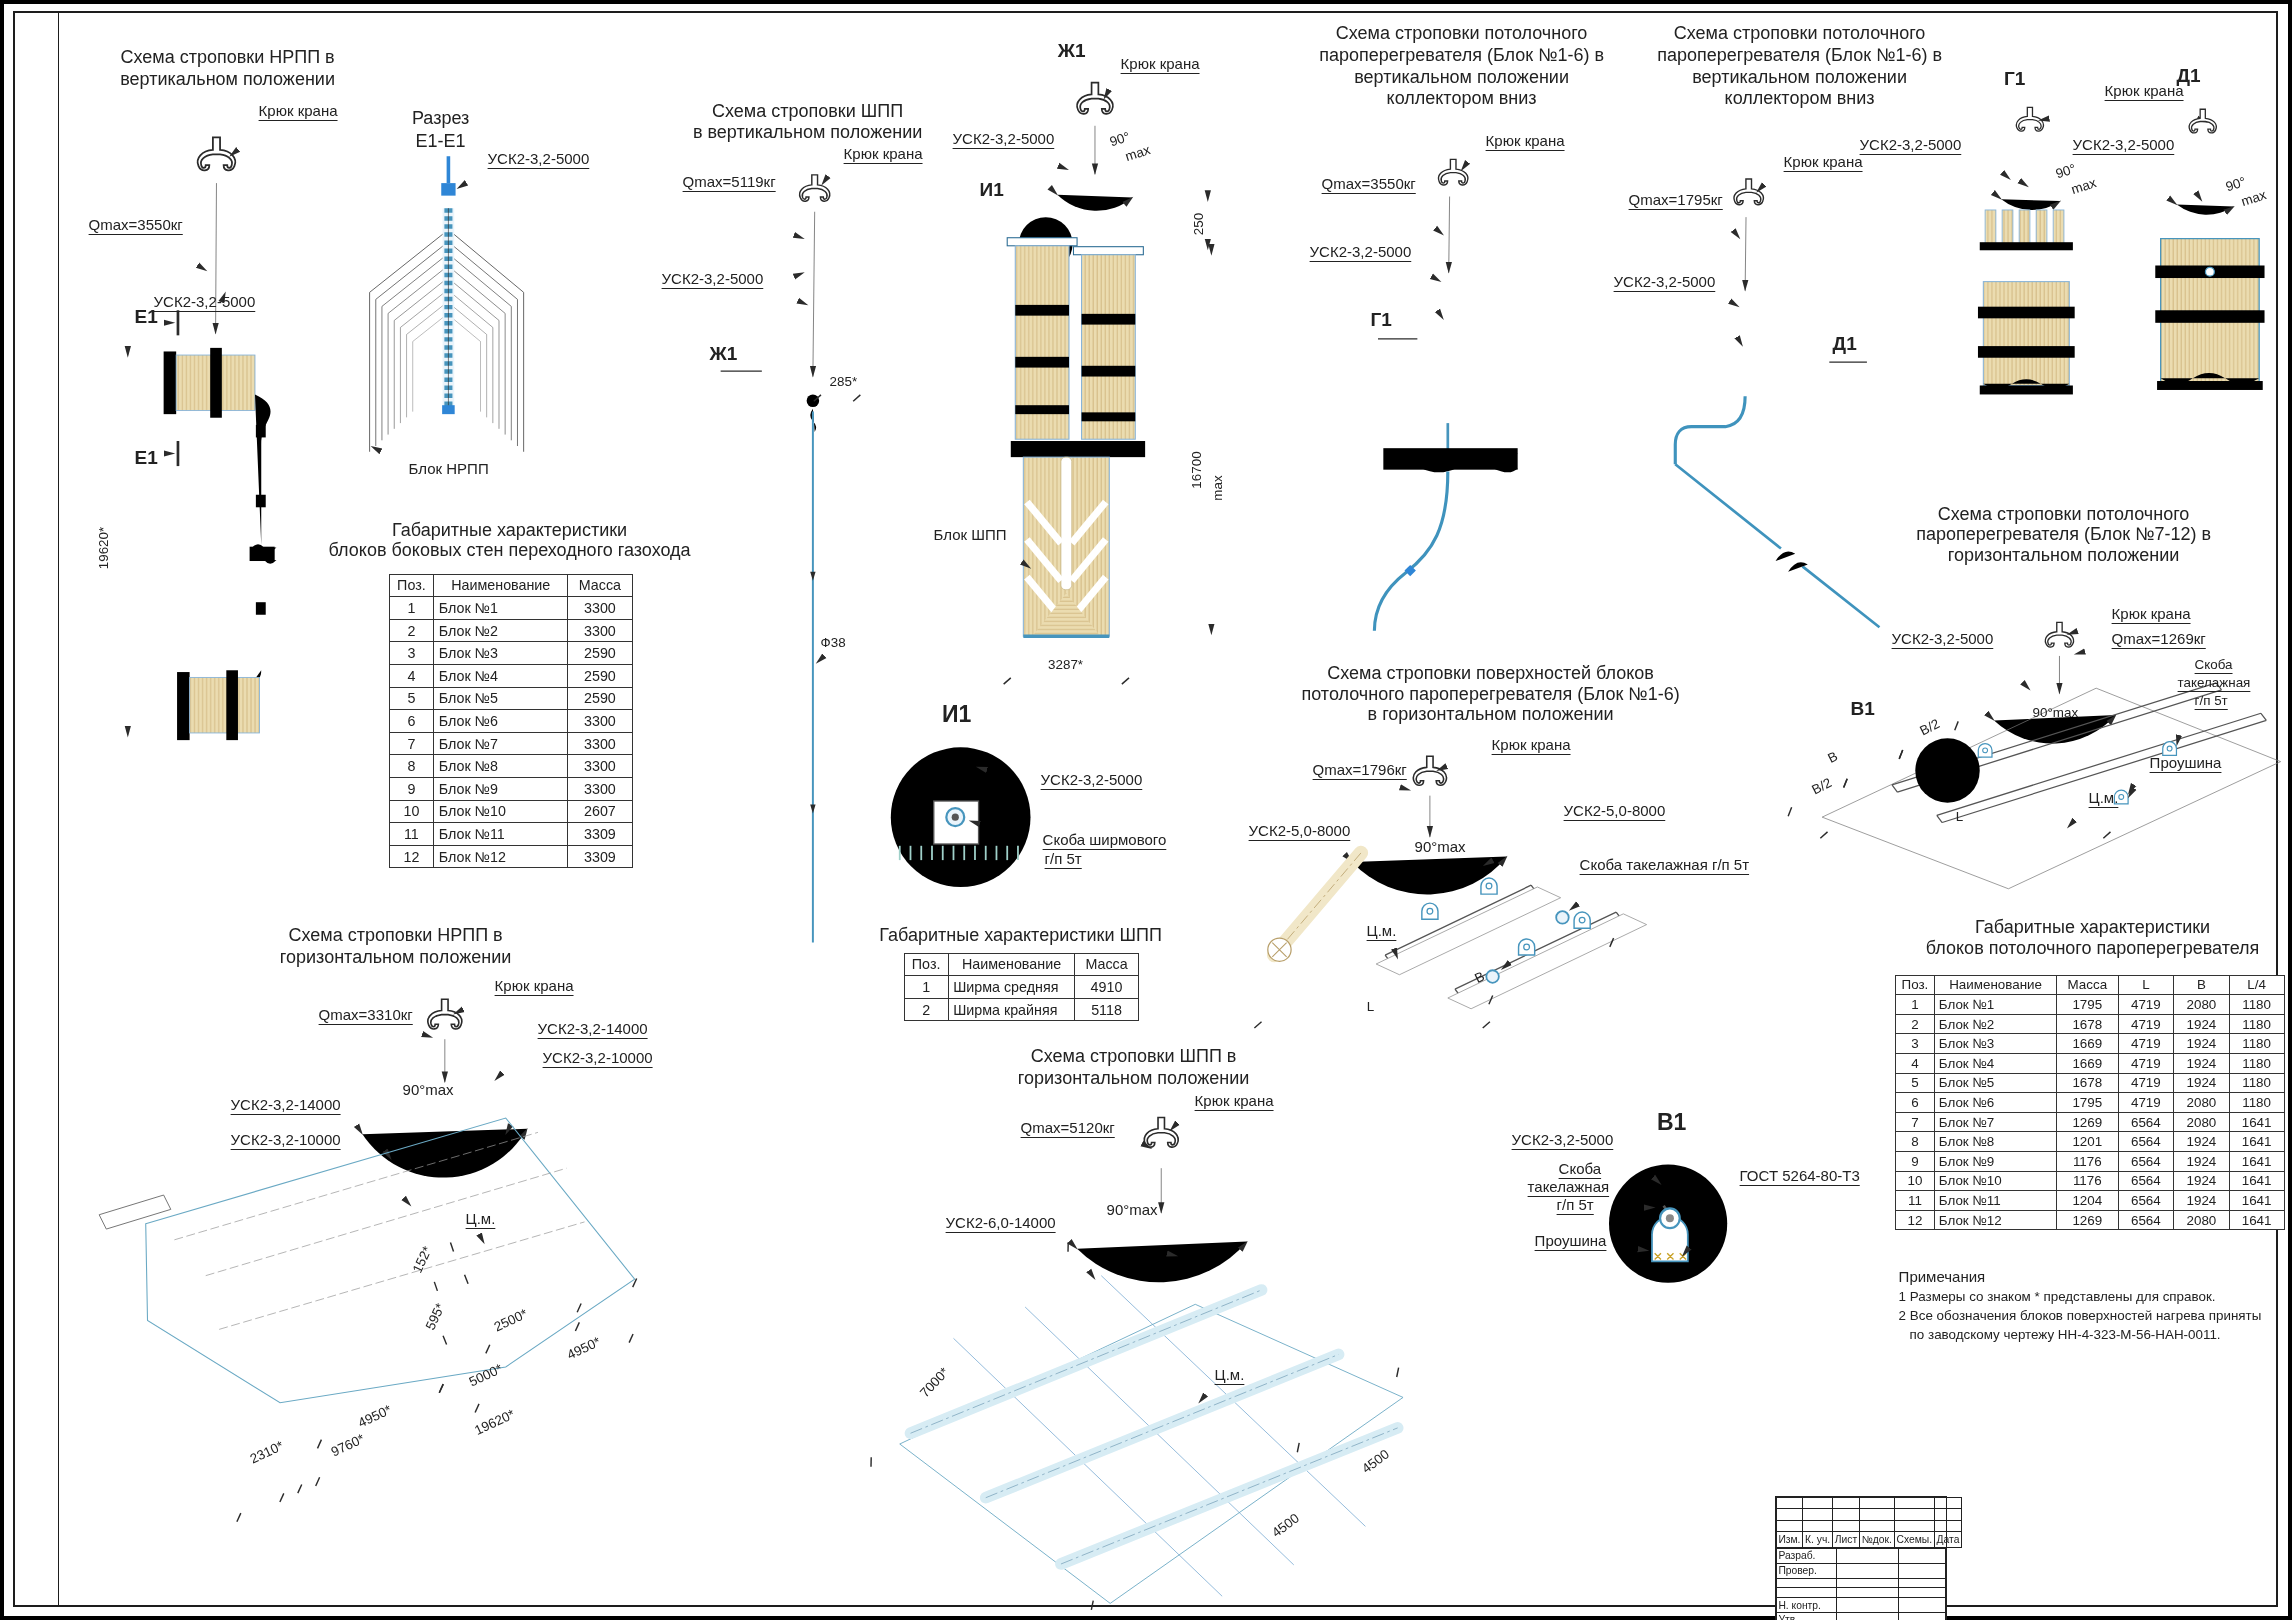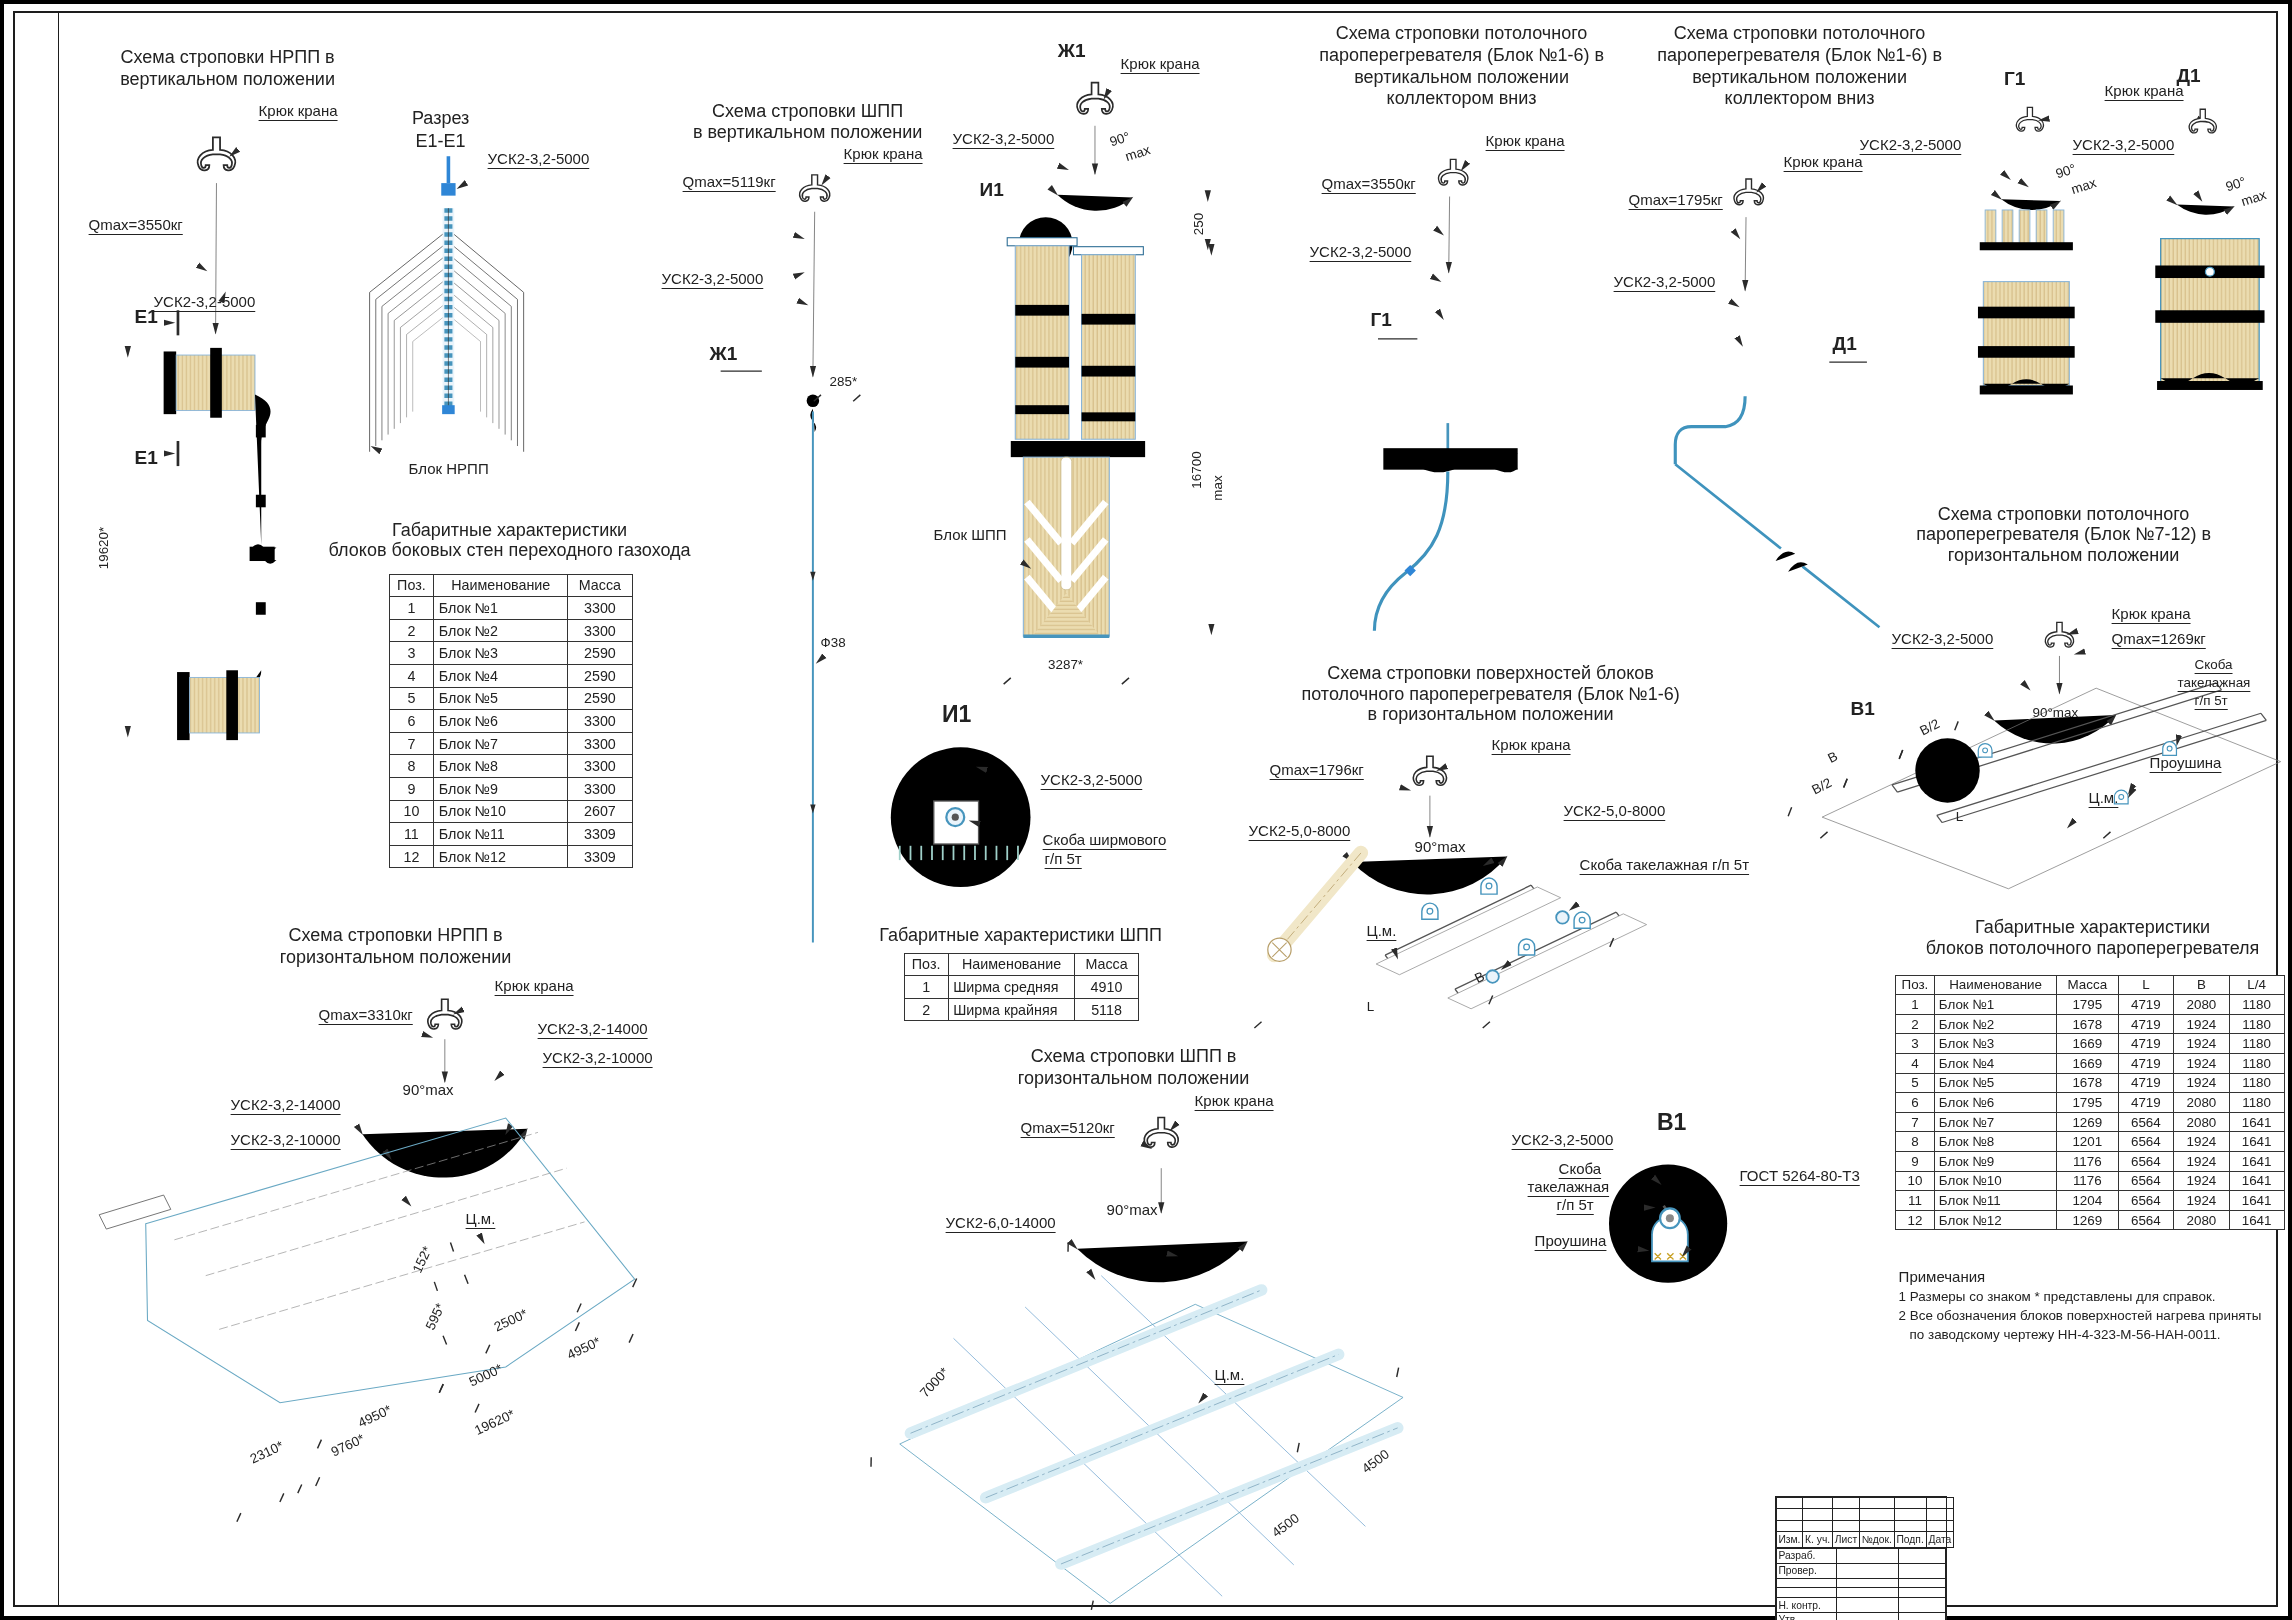--- a/index.html
+++ b/index.html
@@ -548,21 +548,21 @@
   <div class="lb u" style="left:2069px;top:133px">УСК2-3,2-5000</div>
   <div class="lb sm c" style="left:2062px;top:168px;--r:-18deg">90°</div>
   <div class="lb sm c" style="left:2080px;top:183px;--r:-18deg">max</div>
   <div class="lb sm c" style="left:2232px;top:181px;--r:-18deg">90°</div>
   <div class="lb sm c" style="left:2250px;top:195px;--r:-18deg">max</div>
 
   <div class="ttl" style="left:1487px;top:659px">Схема строповки поверхностей блоков</div>
   <div class="ttl" style="left:1487px;top:680px">потолочного пароперегревателя (Блок №1-6)</div>
   <div class="ttl" style="left:1487px;top:700px">в горизонтальном положении</div>
   <div class="lb u" style="left:1488px;top:733px">Крюк крана</div>
-  <div class="lb u" style="left:1266px;top:758px">Qmax=1796кг</div>
+  <div class="lb u" style="left:1309px;top:758px">Qmax=1796кг</div>
   <div class="lb u" style="left:1245px;top:819px">УСК2-5,0-8000</div>
   <div class="lb u" style="left:1560px;top:799px">УСК2-5,0-8000</div>
   <div class="lb" style="left:1411px;top:835px">90°max</div>
   <div class="lb u" style="left:1576px;top:853px">Скоба такелажная г/п 5т</div>
   <div class="lb u" style="left:1363px;top:919px">Ц.м.</div>
   <div class="lb sm c" style="left:1476px;top:974px;--r:-26deg">В</div>
   <div class="lb sm c" style="left:1367px;top:1003px">L</div>
 
   <div class="ttl" style="left:2060px;top:500px">Схема строповки потолочного</div>
   <div class="ttl" style="left:2060px;top:520px">пароперегревателя (Блок №7-12) в</div>
@@ -851,21 +851,21 @@
             <td></td>
             <td></td>
             <td></td>
             <td></td>
           </tr>
     <tr>
       <td>Изм.</td>
       <td>К. уч.</td>
       <td>Лист</td>
       <td>№док.</td>
-      <td>Подп.</td>
+      <td>Схемы.</td>
       <td>Дата</td>
     </tr>
   </tbody>
       </table>
   <table class="tb-t" style="height:79px">
     <tbody>
           <tr style="height:15px">
             <td style="width:56px">Разраб.</td>
             <td style="width:57px"></td>
             <td></td>

